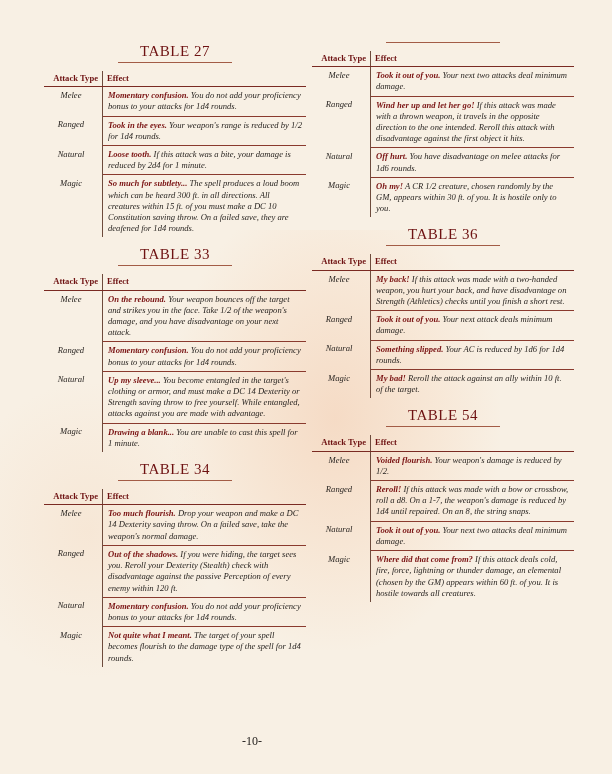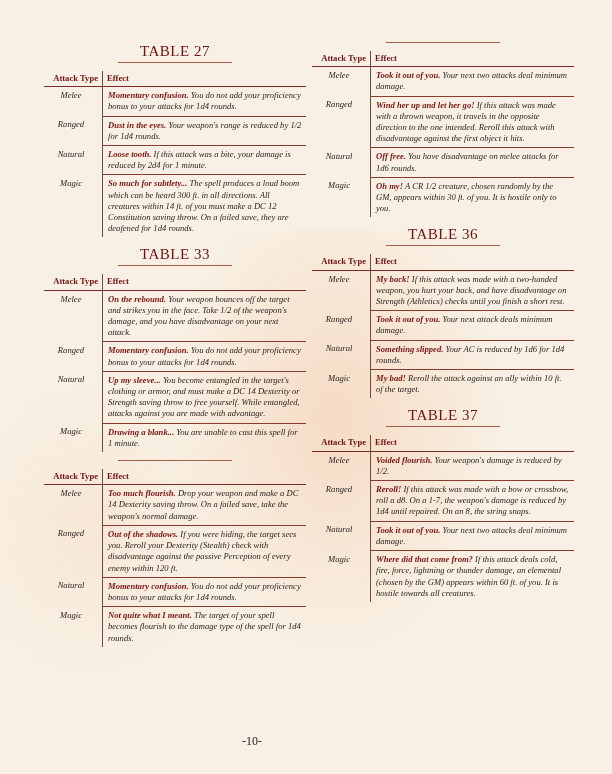--- a/index.html
+++ b/index.html
@@ -57,29 +57,29 @@
           <tr class="head">
             <th class="type">Attack Type</th>
             <th>Effect</th>
           </tr>
       <tr class="row">
             <td class="type">Melee</td>
             <td><span class="hl">Momentary confusion.</span><span> You do not add your proficiency bonus to your attacks for 1d4 rounds.</span></td>
           </tr>
       <tr class="row">
             <td class="type">Ranged</td>
-            <td><span class="hl">Dust in the eyes.</span><span> Your weapon's range is reduced by 1/2 for 1d4 rounds.</span></td>
+            <td><span class="hl">Took in the eyes.</span><span> Your weapon's range is reduced by 1/2 for 1d4 rounds.</span></td>
           </tr>
       <tr class="row">
             <td class="type">Natural</td>
             <td><span class="hl">Loose tooth.</span><span> If this attack was a bite, your damage is reduced by 2d4 for 1 minute.</span></td>
           </tr>
       <tr class="row">
             <td class="type">Magic</td>
-            <td><span class="hl">So much for subtlety...</span><span> The spell produces a loud boom which can be heard 300 ft. in all directions. All creatures within 14 ft. of you must make a DC 12 Constitution saving throw. On a failed save, they are deafened for 1d4 rounds.</span></td>
+            <td><span class="hl">So much for subtlety...</span><span> The spell produces a loud boom which can be heard 300 ft. in all directions. All creatures within 15 ft. of you must make a DC 10 Constitution saving throw. On a failed save, they are deafened for 1d4 rounds.</span></td>
           </tr>
     </tbody>
       </table>
   </div>
 
   <div class="tbl-block">
     <div class="tbl-title">TABLE 33</div>
     <div class="tbl-title-rule"></div>
     <table>
       <tbody>
@@ -101,20 +101,21 @@
           </tr>
       <tr class="row">
             <td class="type">Magic</td>
             <td><span class="hl">Drawing a blank...</span><span> You are unable to cast this spell for 1 minute.</span></td>
           </tr>
     </tbody>
       </table>
   </div>
 
   <div class="tbl-block">
+    <div class="tbl-title">TABLE 34</div>
     <div class="tbl-title-rule"></div>
     <table>
       <tbody>
           <tr class="head">
             <th class="type">Attack Type</th>
             <th>Effect</th>
           </tr>
       <tr class="row">
             <td class="type">Melee</td>
             <td><span class="hl">Too much flourish.</span><span> Drop your weapon and make a DC 14 Dexterity saving throw. On a failed save, take the weapon's normal damage.</span></td>
@@ -149,21 +150,21 @@
       <tr class="row">
             <td class="type">Melee</td>
             <td><span class="hl">Took it out of you.</span><span> Your next two attacks deal minimum damage.</span></td>
           </tr>
       <tr class="row">
             <td class="type">Ranged</td>
             <td><span class="hl">Wind her up and let her go!</span><span> If this attack was made with a thrown weapon, it travels in the opposite direction to the one intended. Reroll this attack with disadvantage against the first object it hits.</span></td>
           </tr>
       <tr class="row">
             <td class="type">Natural</td>
-            <td><span class="hl">Off free.</span><span> You have disadvantage on melee attacks for 1d6 rounds.</span></td>
+            <td><span class="hl">Off hurt.</span><span> You have disadvantage on melee attacks for 1d6 rounds.</span></td>
           </tr>
       <tr class="row">
             <td class="type">Magic</td>
             <td><span class="hl">Oh my!</span><span> A CR 1/2 creature, chosen randomly by the GM, appears within 30 ft. of you. It is hostile only to you.</span></td>
           </tr>
     </tbody>
       </table>
   </div>
 
   <div class="tbl-block">
@@ -189,21 +190,21 @@
           </tr>
       <tr class="row">
             <td class="type">Magic</td>
             <td><span class="hl">My bad!</span><span> Reroll the attack against an ally within 10 ft. of the target.</span></td>
           </tr>
     </tbody>
       </table>
   </div>
 
   <div class="tbl-block">
-    <div class="tbl-title">TABLE 37</div>
+    <div class="tbl-title">TABLE 54</div>
     <div class="tbl-title-rule"></div>
     <table>
       <tbody>
           <tr class="head">
             <th class="type">Attack Type</th>
             <th>Effect</th>
           </tr>
       <tr class="row">
             <td class="type">Melee</td>
             <td><span class="hl">Voided flourish.</span><span> Your weapon's damage is reduced by 1/2.</span></td>

